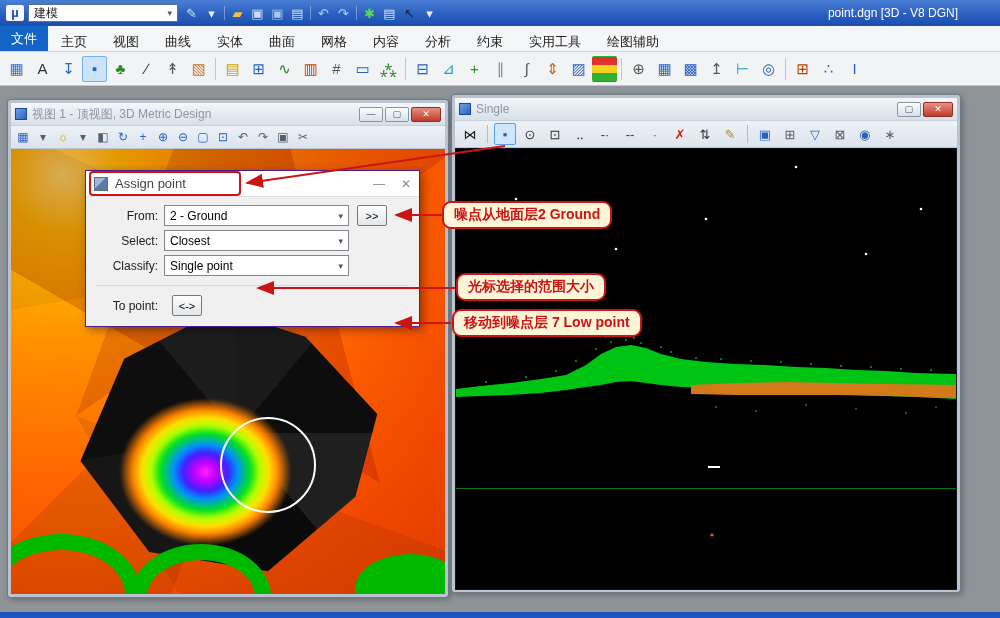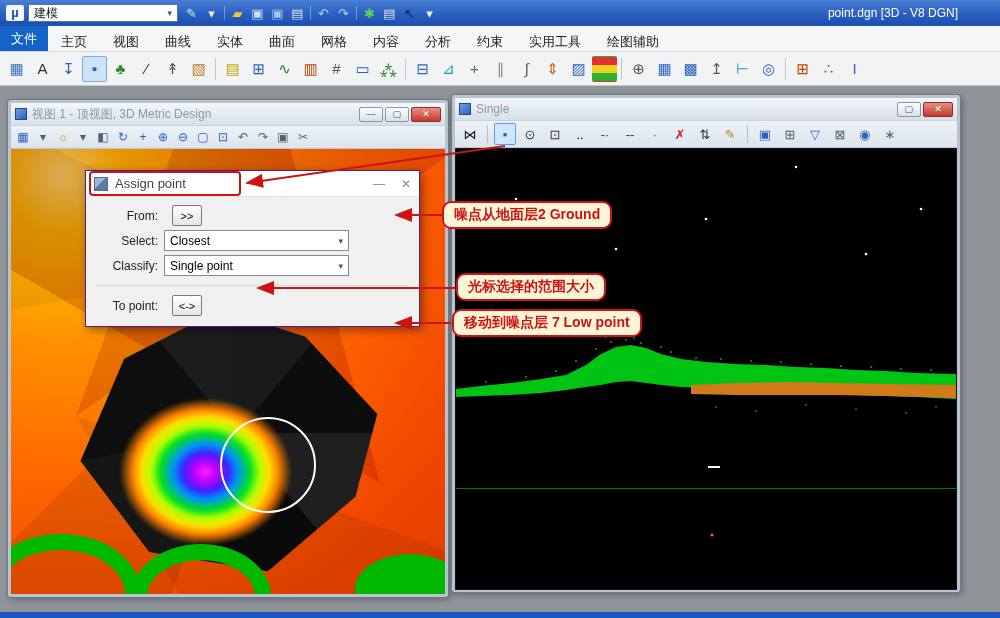--- a/index.html
+++ b/index.html
@@ -518,20 +518,23 @@
       <span class="dialog-icon"></span>
       <span class="dialog-title">Assign point</span>
       <div class="dialog-buttons">
         <span>—</span>
         <span>✕</span>
       </div>
     </div>
     <div class="dialog-body">
       <div class="drow">
         <span class="dlabel">From:</span>
+        <div class="combo">
+          <span>2 - Ground</span>
+        </div>
         <div class="dbtn">&gt;&gt;</div>
       </div>
       <div class="drow">
         <span class="dlabel">Select:</span>
         <div class="combo">
           <span>Closest</span>
         </div>
       </div>
       <div class="drow">
         <span class="dlabel">Classify:</span>

